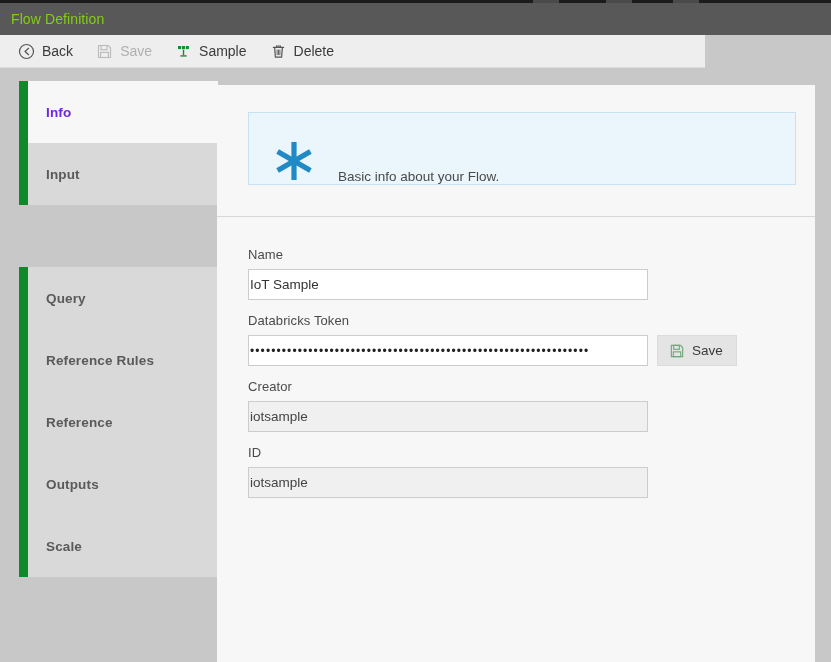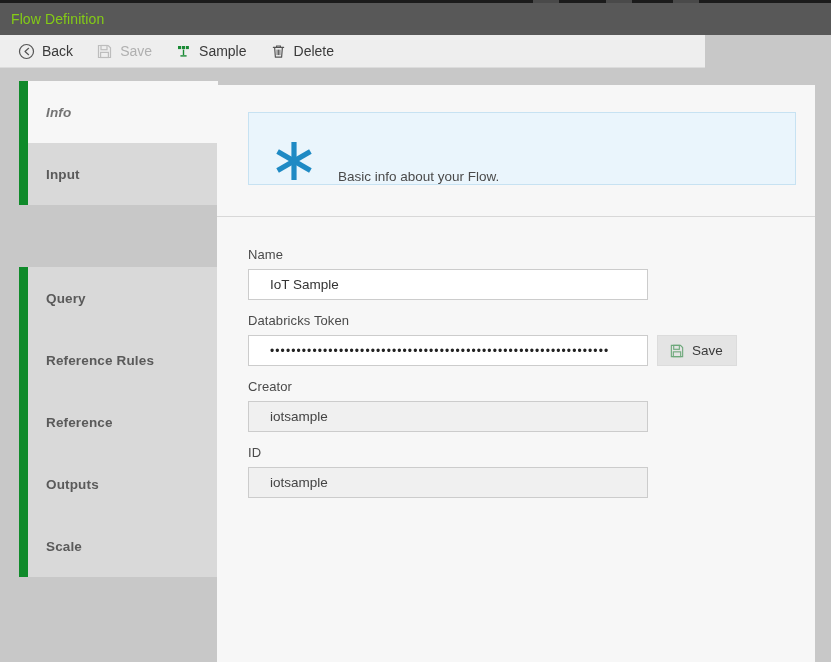--- a/index.html
+++ b/index.html
@@ -118,22 +118,21 @@
     font-size: 13.5px;
     color: #5a5a5a;
     padding-left: 18px;
     font-weight: bold;
     letter-spacing: .15px;
   }
   .nav-item.active {
     background: #f7f7f7;
   }
   .nav-item.active .nav-label {
-    color: #737373;
-    font-style: italic;
+    color: #6d28d9;
   }
 
   
   .panel {
     position: absolute;
     left: 217px; top: 17px;
     width: 598px;
     height: 577px;
     background: #f7f7f7;
   }
@@ -188,21 +187,21 @@
   }
   .input {
     width: 400px;
     height: 31px;
     box-sizing: border-box;
     border: 1px solid #cccccc;
     background: #ffffff;
     font-family: "Liberation Sans", sans-serif;
     font-size: 13.5px;
     color: #333333;
-    padding: 0 21px;
+    padding: 0 1px;
     outline: none;
     border-radius: 0;
   }
   .input.readonly {
     background: #f0f0f0;
     color: #444444;
   }
   .input.masked {
     letter-spacing: 1.1px;
     font-size: 12px;

